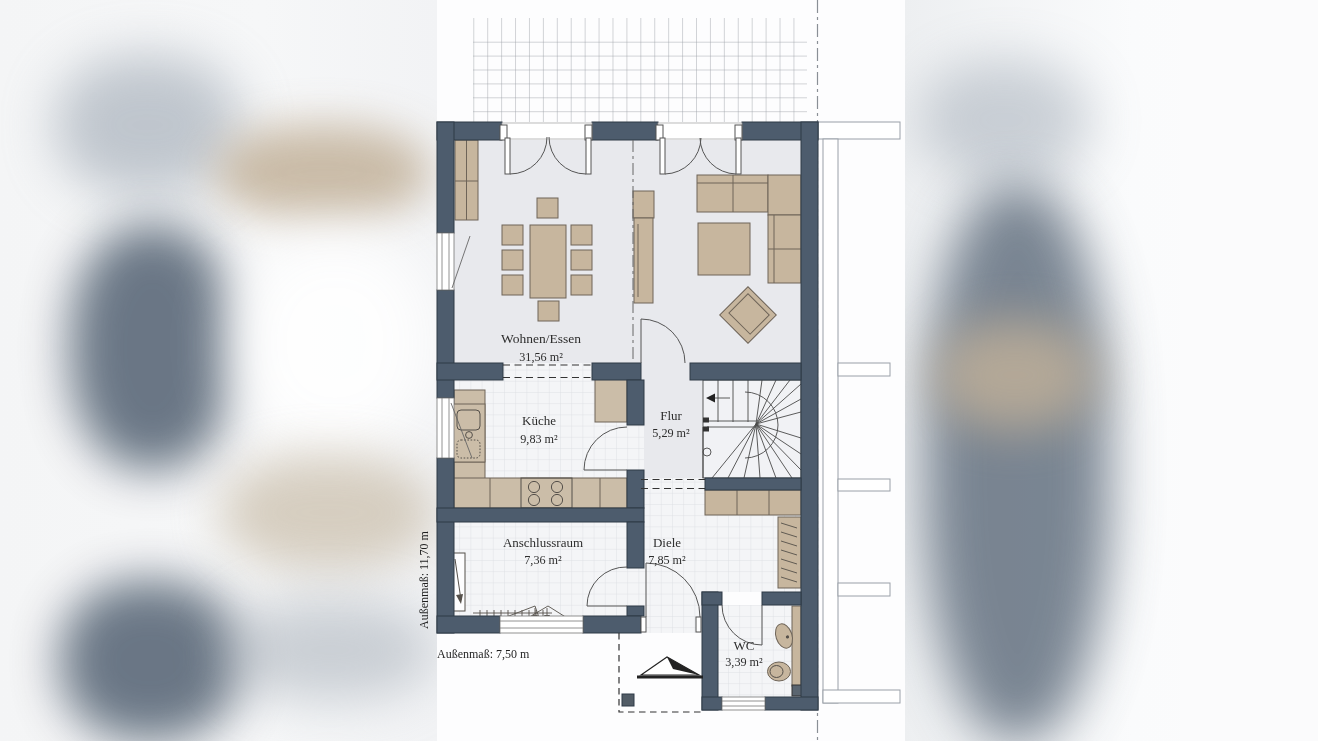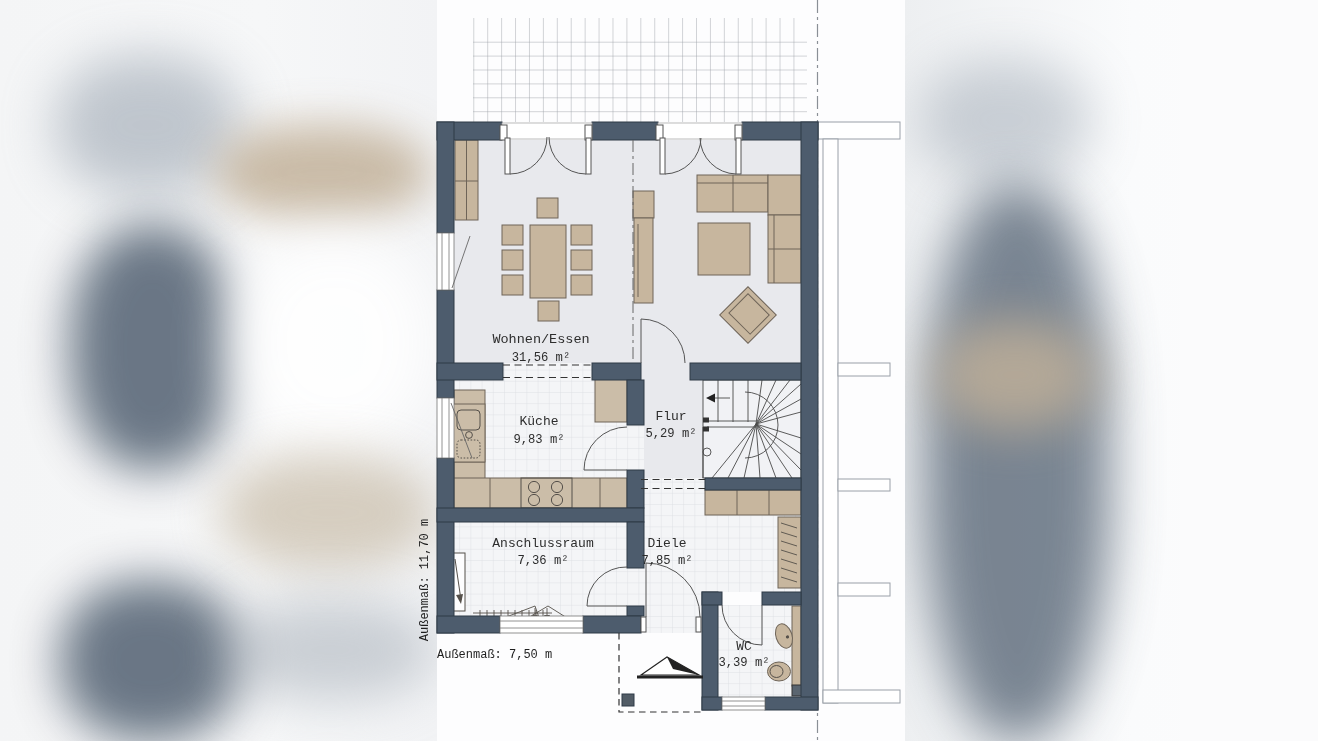--- a/index.html
+++ b/index.html
@@ -1,17 +1,17 @@
 <!DOCTYPE html>
 <html><head>
 <meta charset="utf-8">
 <style>
   html,body{margin:0;padding:0;background:#fbfbfc;}
   #stage{position:relative;width:1180px;height:741px;overflow:hidden;
-         font-family:Liberation Mono, monospace;background:#fbfbfc;}
+         font-family:Liberation Serif, serif;background:#fbfbfc;}
   .blurpanel{position:absolute;top:0;height:741px;overflow:hidden;}
   #blur-left{left:0;width:437px;background:linear-gradient(90deg,#f4f5f6,#f6f7f8 60%,#f2f3f5);}
   #blur-right{left:905px;width:413px;background:linear-gradient(90deg,#edeff1,#fafbfc 55%,#fcfcfd);}
   .blob{position:absolute;border-radius:45%;}
   svg{position:absolute;left:0;top:0;}
   text{fill:#2d2d2d;}
   .rname{font-size:13px;}
   .rarea{font-size:12.2px;}
   .dim{font-size:12px;fill:#1f1f1f;}
 </style>

